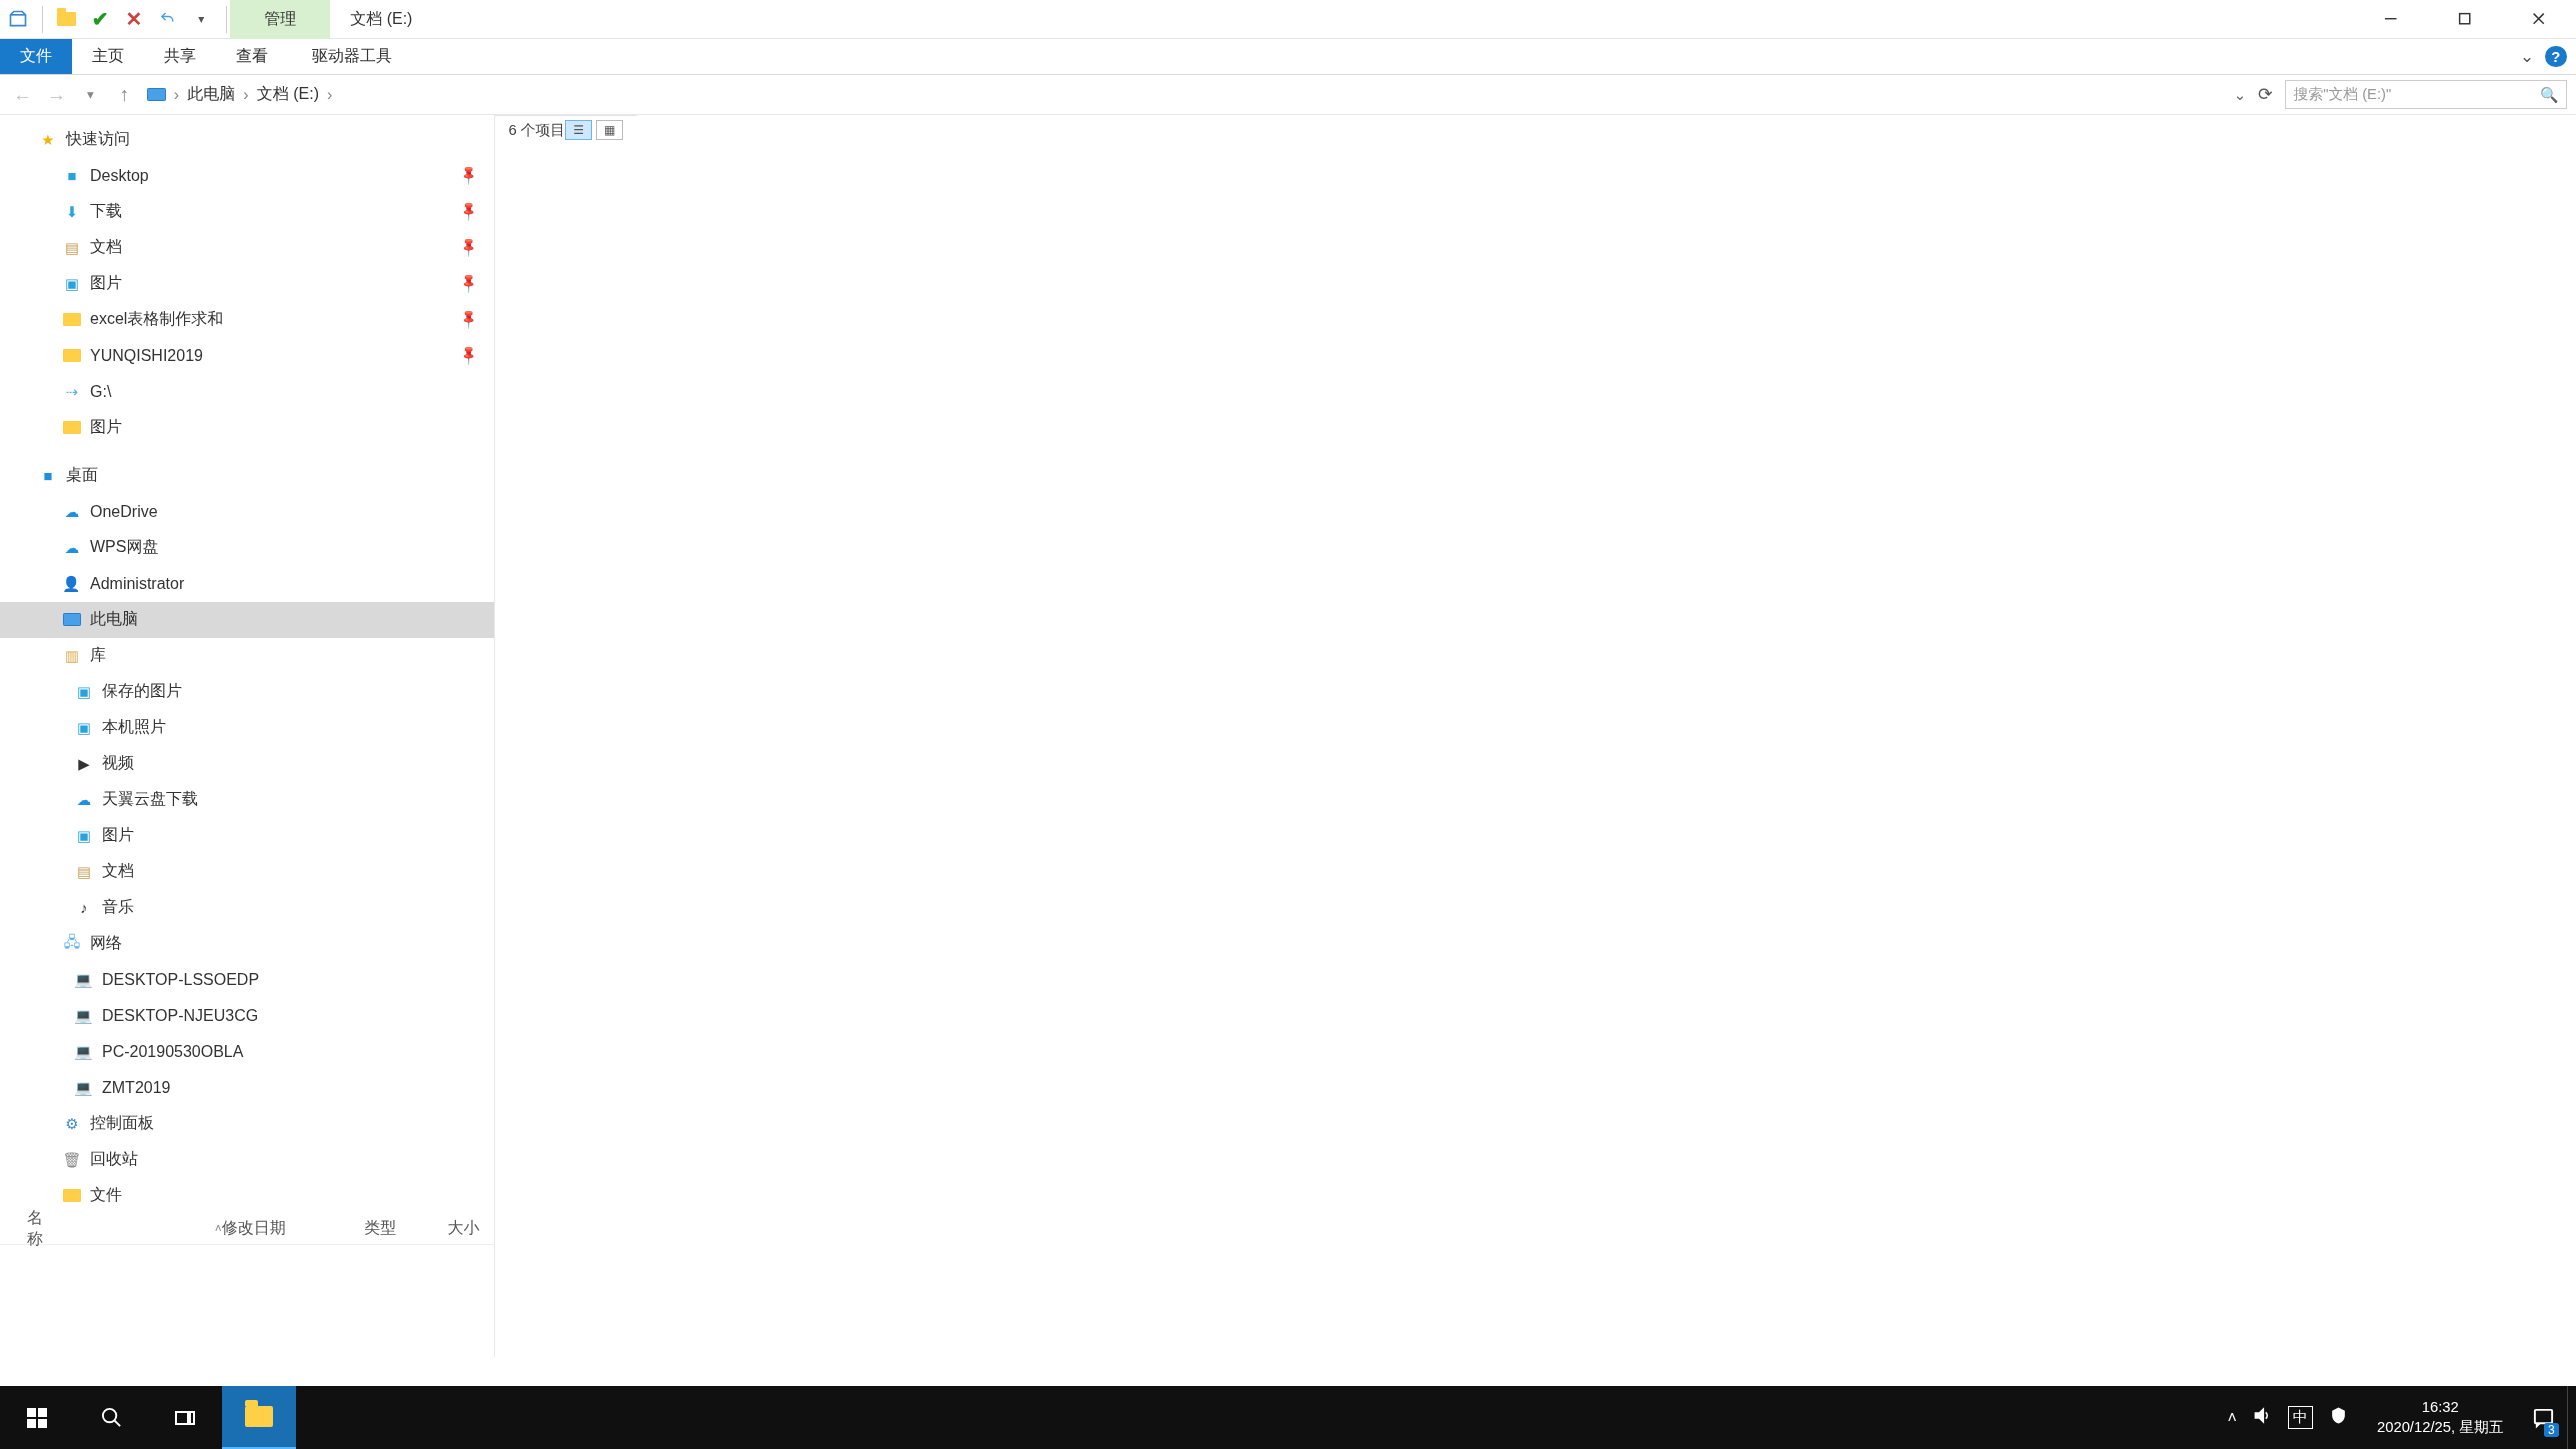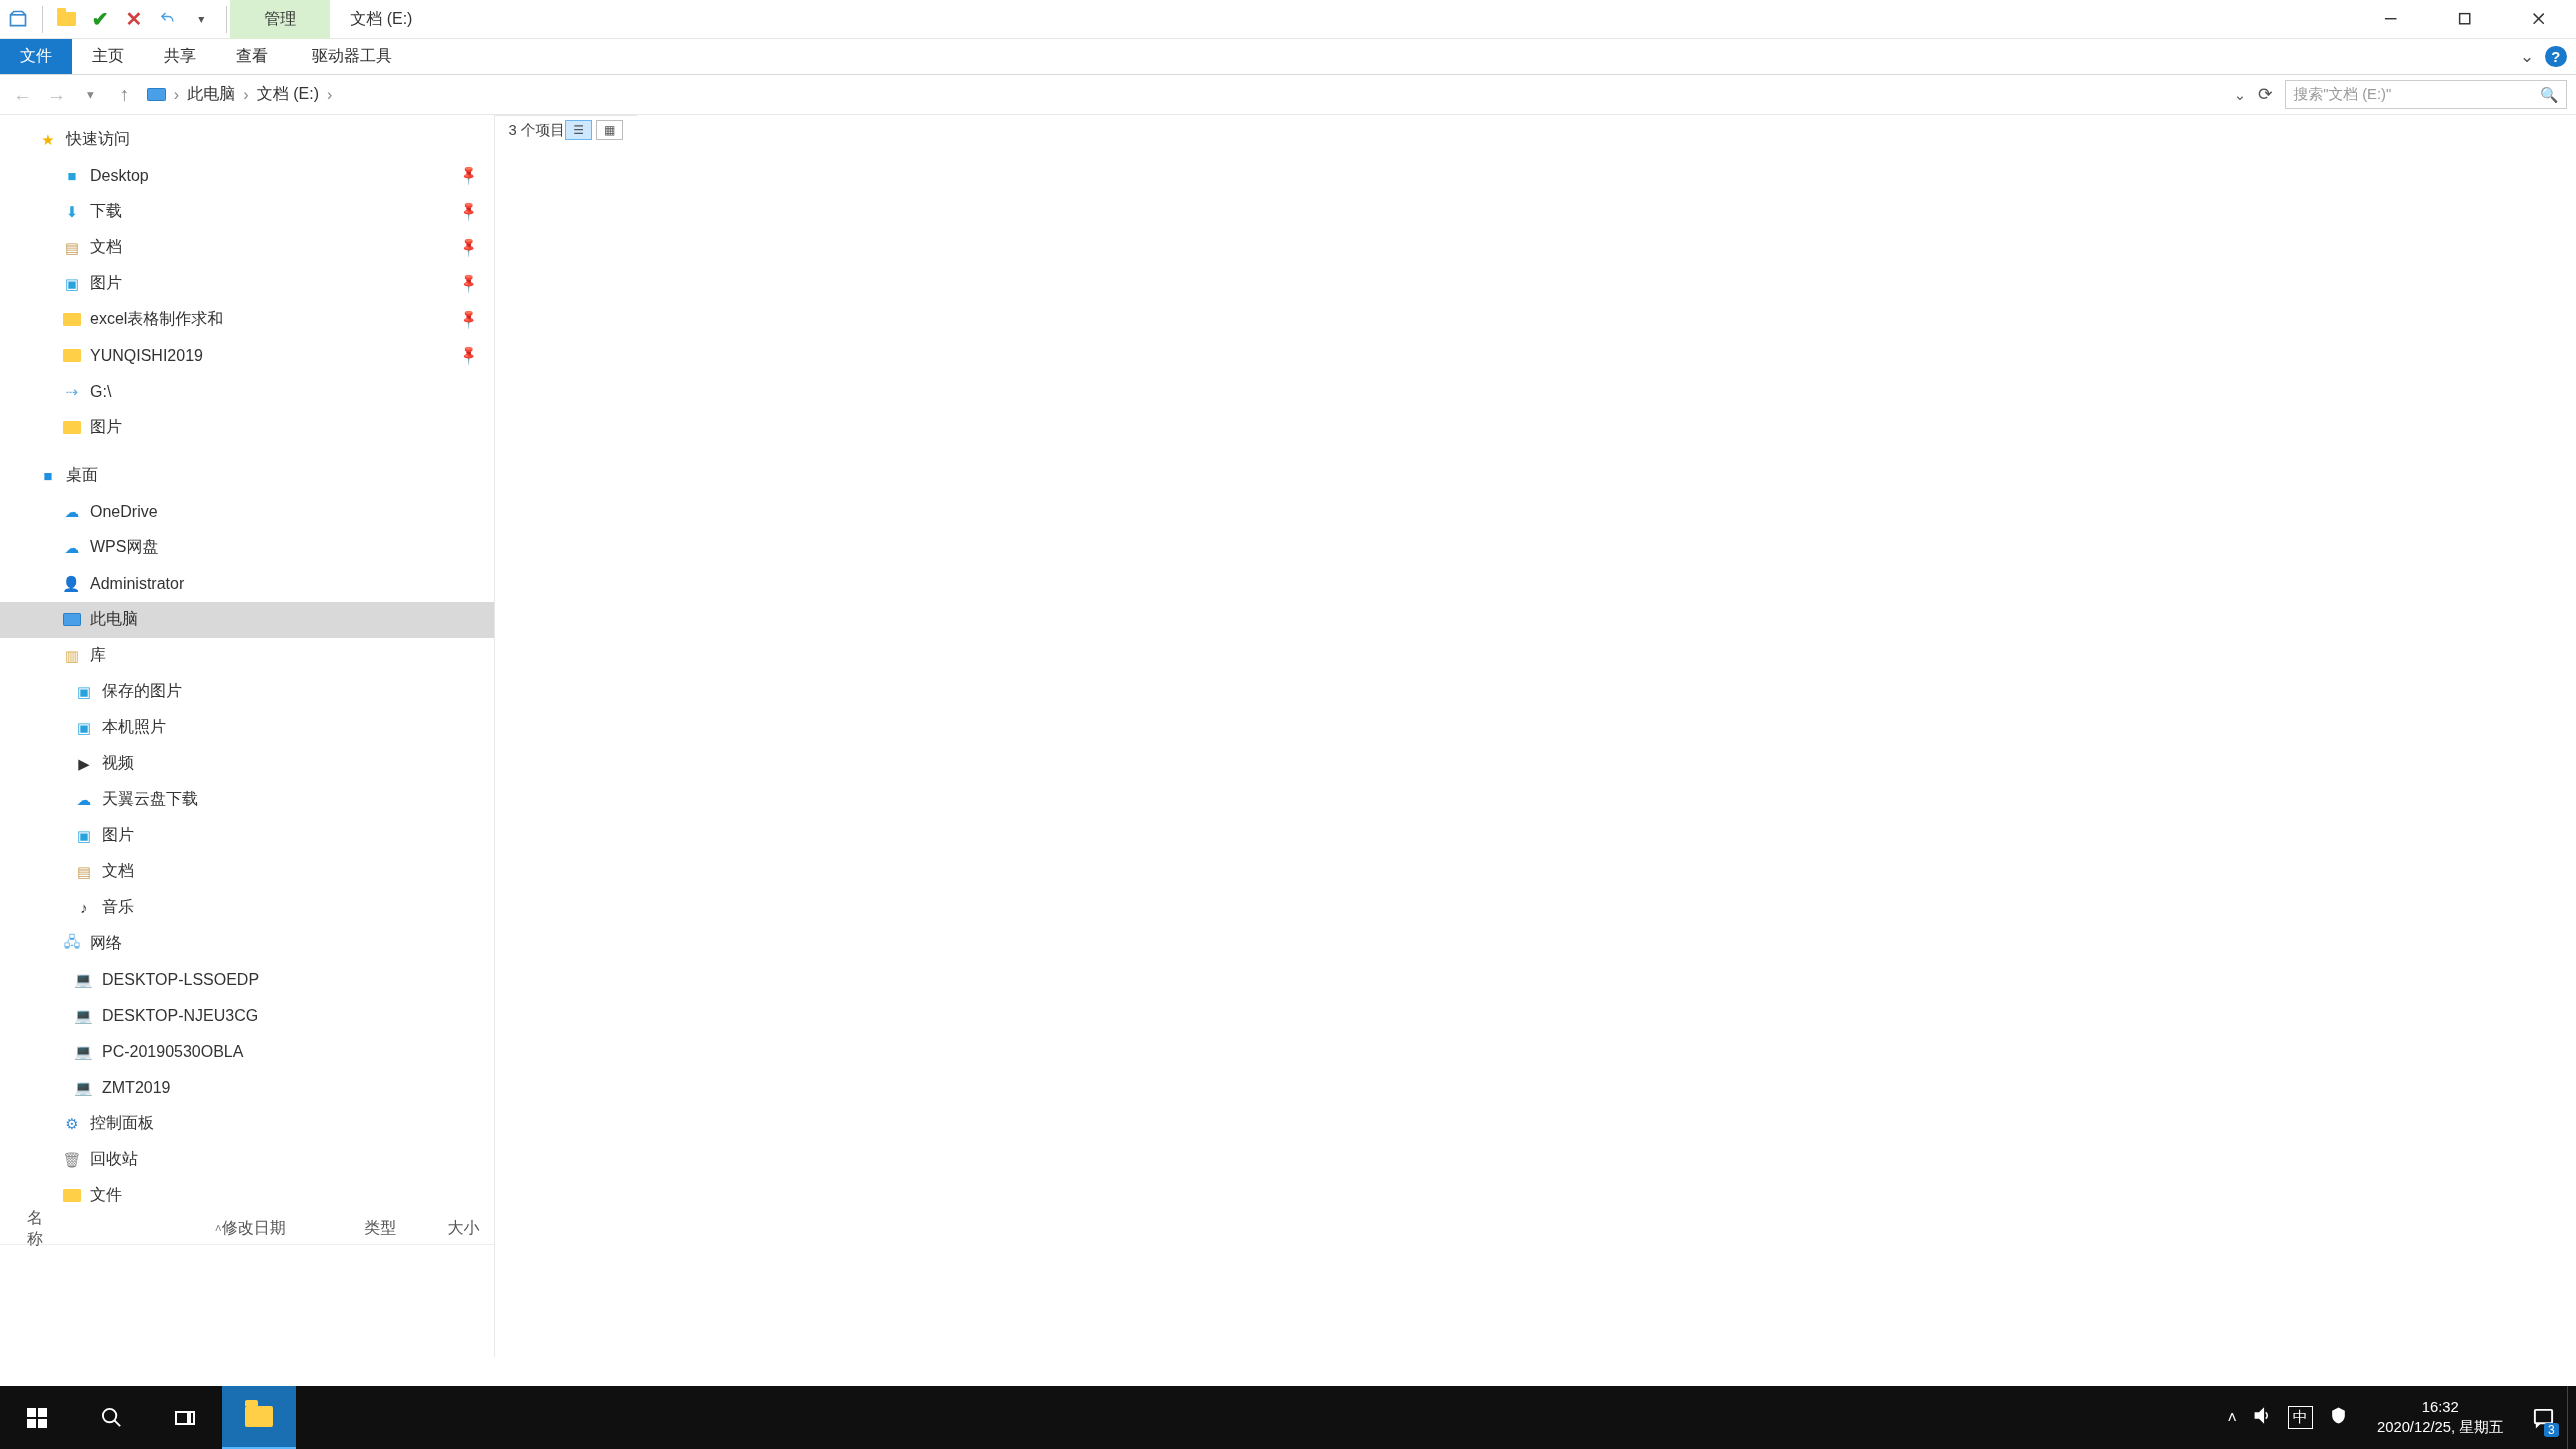--- a/index.html
+++ b/index.html
@@ -363,21 +363,21 @@
       <div class="col-type"><span>类型</span></div>
       <div class="col-size"><span>大小</span></div>
       <div class="col-pad"></div>
     </div>
 
   </div>
 
 </div>
 
 <div class="status">
-  <span>3 个项目</span>
+  <span>6 个项目</span>
   <div class="right">
     <div class="view-btn active">☰</div>
     <div class="view-btn">▦</div>
   </div>
 </div>
 
 <div class="taskbar">
   <div class="tb-btn start">
     <svg viewBox="0 0 24 24" fill="#fff">
           <rect x="2" y="2" width="9" height="9"></rect>

